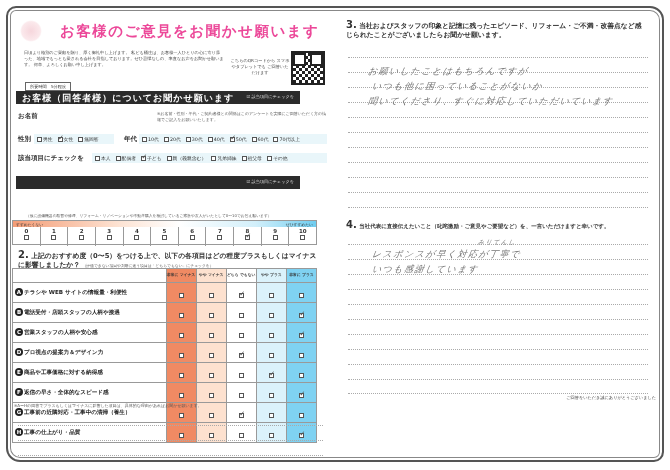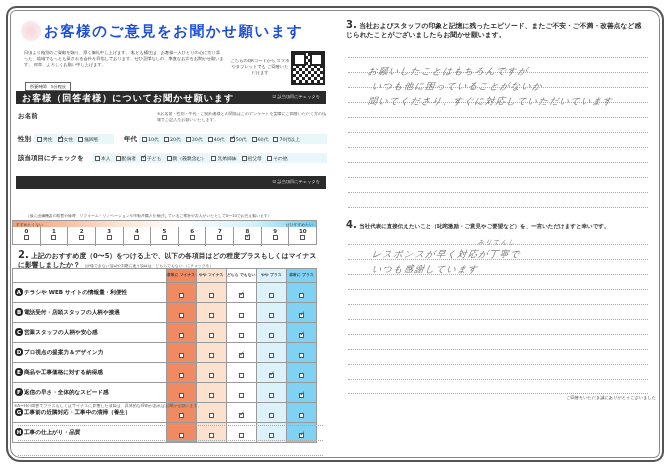--- a/index.html
+++ b/index.html
@@ -9,30 +9,30 @@
   .frame {
     position: absolute; left: 6px; top: 6px; width: 658px; height: 456px;
     border: 2px solid #555; border-radius: 10px 14px 10px 14px;
     box-shadow: inset 0 0 0 2px #fff, inset 0 0 0 3px #888;
   }
 
   
   .left { position: absolute; left: 12px; top: 8px; width: 318px; height: 450px; }
   .stamp { position: absolute; left: 8px; top: 12px; width: 22px; height: 22px; border-radius: 50%;
            background: radial-gradient(circle, #f6d6dc 0%, #fbe9ec 60%, transparent 70%); }
-  .title { position: absolute; left: 32px; top: 14px; font-size: 14.5px; font-weight: bold; letter-spacing: 1.5px; color: #1d4ed8; }
+  .title { position: absolute; left: 48px; top: 14px; font-size: 14.5px; font-weight: bold; letter-spacing: 1.5px; color: #ec4899; }
   .intro { position: absolute; left: 12px; top: 42px; width: 200px; font-size: 4.2px; line-height: 6.2px; color: #444; }
   .duration { position: absolute; left: 13px; top: 74px; font-size: 4.2px; border: 1px solid #666; padding: 1px 4px; color: #333; }
   .qr-text { position: absolute; left: 218px; top: 50px; width: 60px; font-size: 4.2px; line-height: 6px; text-align: center; color: #444; }
   .qr { position: absolute; left: 279px; top: 43px; width: 34px; height: 34px; background:
         repeating-conic-gradient(#222 0 25%, #fff 0 50%) 0 0/6px 6px; border: 2px solid #222; }
   .qr::before, .qr::after { content: ""; position: absolute; width: 9px; height: 9px; border: 2px solid #222; background: #fff; }
   .qr::before { left: 0; top: 0; } .qr::after { right: 0; top: 0; }
 
-  .bar { position: absolute; left: 4px; width: 310px; height: 13px; background: #2b2b2b; color: #fff; }
+  .bar { position: absolute; left: 4px; width: 284px; height: 13px; background: #2b2b2b; color: #fff; }
   .bar .bar-title { position: absolute; left: 6px; top: 1px; font-size: 9px; font-weight: bold; letter-spacing: 1px; }
   .bar .bar-note { position: absolute; right: 6px; top: 3px; font-size: 4.2px; color: #ddd; }
   .bar .bar-note::before { content: "☑ "; }
 
   .label-b { position: absolute; font-size: 6.5px; font-weight: bold; color: #333; }
   .note-sm { position: absolute; font-size: 4px; line-height: 5.5px; color: #555; }
   .optrow { position: absolute; height: 10px; background: #e9f6fa; display: flex; align-items: center; gap: 5px; padding: 0 3px; }
   .opt { display: flex; align-items: center; gap: 1px; font-size: 4.8px; color: #333; white-space: nowrap; }
   .cb { display: inline-block; width: 5px; height: 5px; border: 0.7px solid #555; background: #fff; position: relative; }
   .cb.checked::after { content: "✓"; position: absolute; left: -0.5px; top: -4px; font-size: 7px; color: #555; }
@@ -307,21 +307,21 @@
 </tbody>
   </table>
 
 <div class="foot-note">※A〜Hの回答でプラスもしくはマイナスに影響した項目は、具体的な理由があればお聞かせ願います。</div>
 <div class="line" style="left:18px; top:425px; width:305px;"></div>
 <div class="line" style="left:18px; top:440px; width:305px;"></div>
 <div class="line" style="left:18px; top:455px; width:305px;"></div>
 
 <div class="q-title" style="left:346px; top:20px; width:300px; line-height:9px;">
   <span class="num">3.</span>
-  <span>当社およびスタッフの印象と記憶に残ったエピソード、またご不安・ご不満・改善点など感じられたことがございましたらお聞かせ願います。</span>
+  <span>当社およびスタッフの印象と記憶に残ったエピソード、リフォーム・ご不満・改善点など感じられたことがございましたらお聞かせ願います。</span>
 </div>
 
 <div class="line" style="left:348px; top:57px;  width:300px;"></div>
 <div class="line" style="left:348px; top:72px;  width:300px;"></div>
 <div class="line" style="left:348px; top:87px;  width:300px;"></div>
 <div class="line" style="left:348px; top:102px; width:300px;"></div>
 <div class="line" style="left:348px; top:117px; width:300px;"></div>
 <div class="line" style="left:348px; top:132px; width:300px;"></div>
 <div class="line" style="left:348px; top:147px; width:300px;"></div>
 <div class="line" style="left:348px; top:162px; width:300px;"></div>

